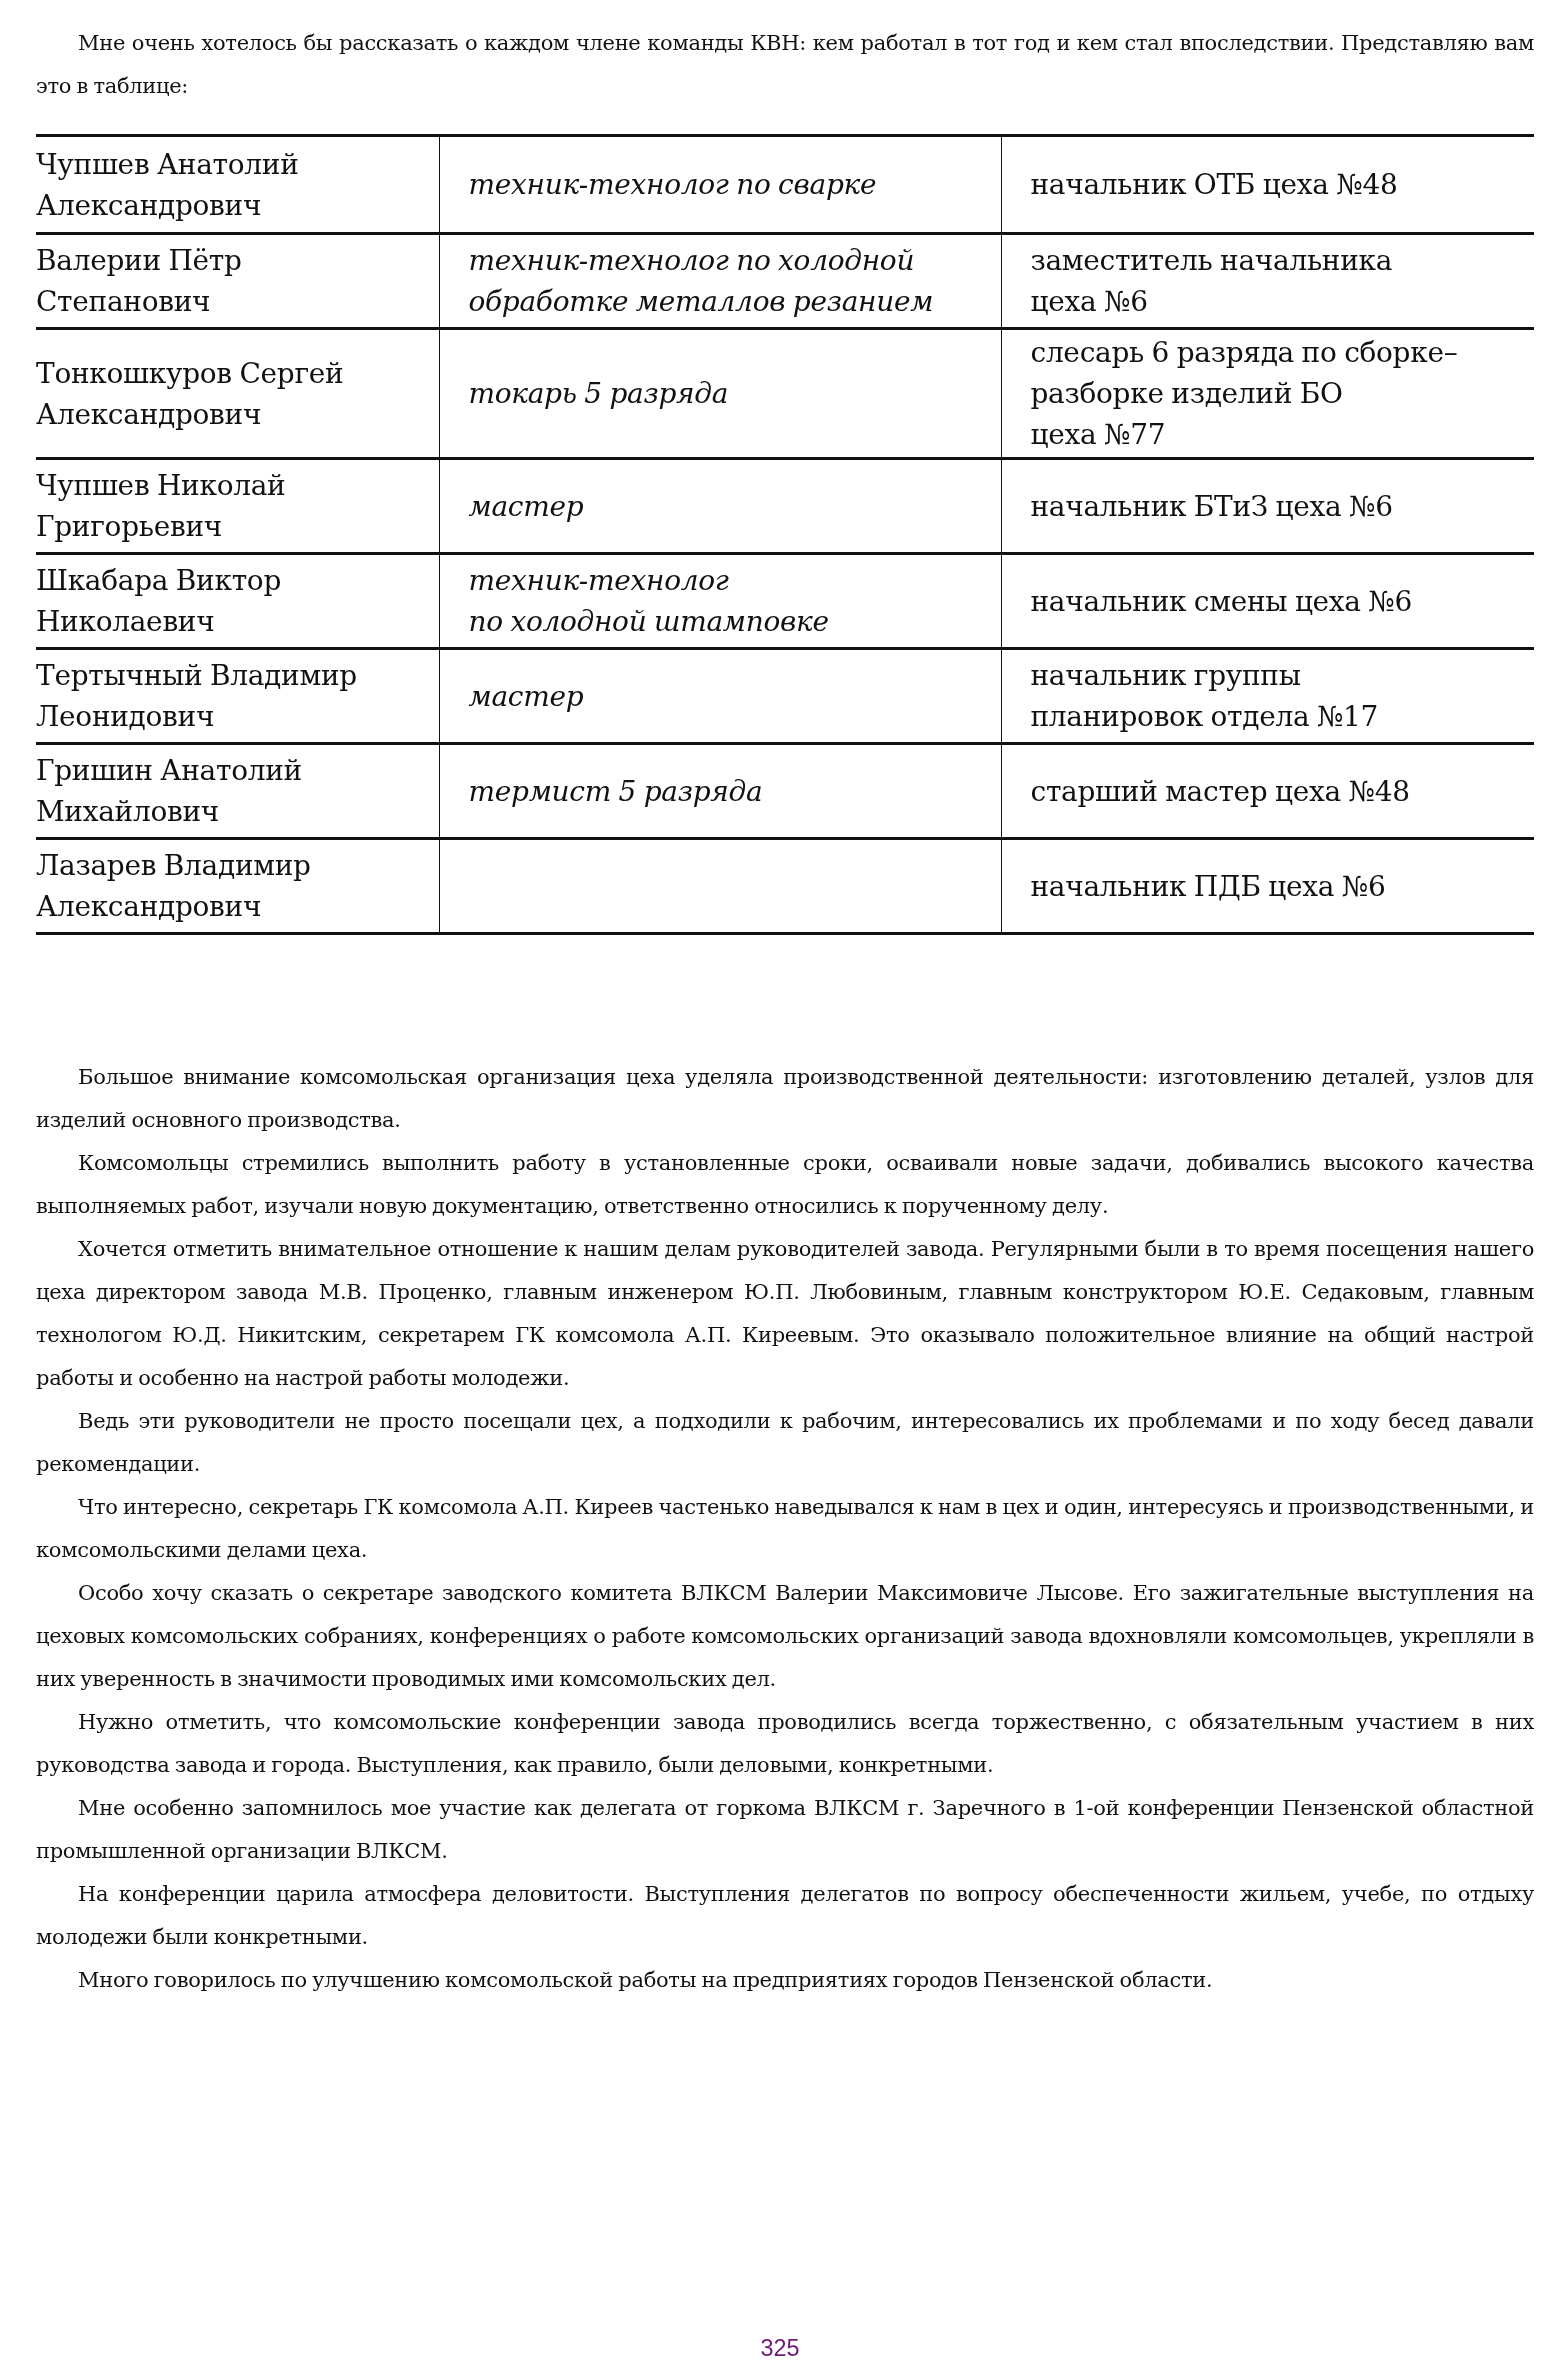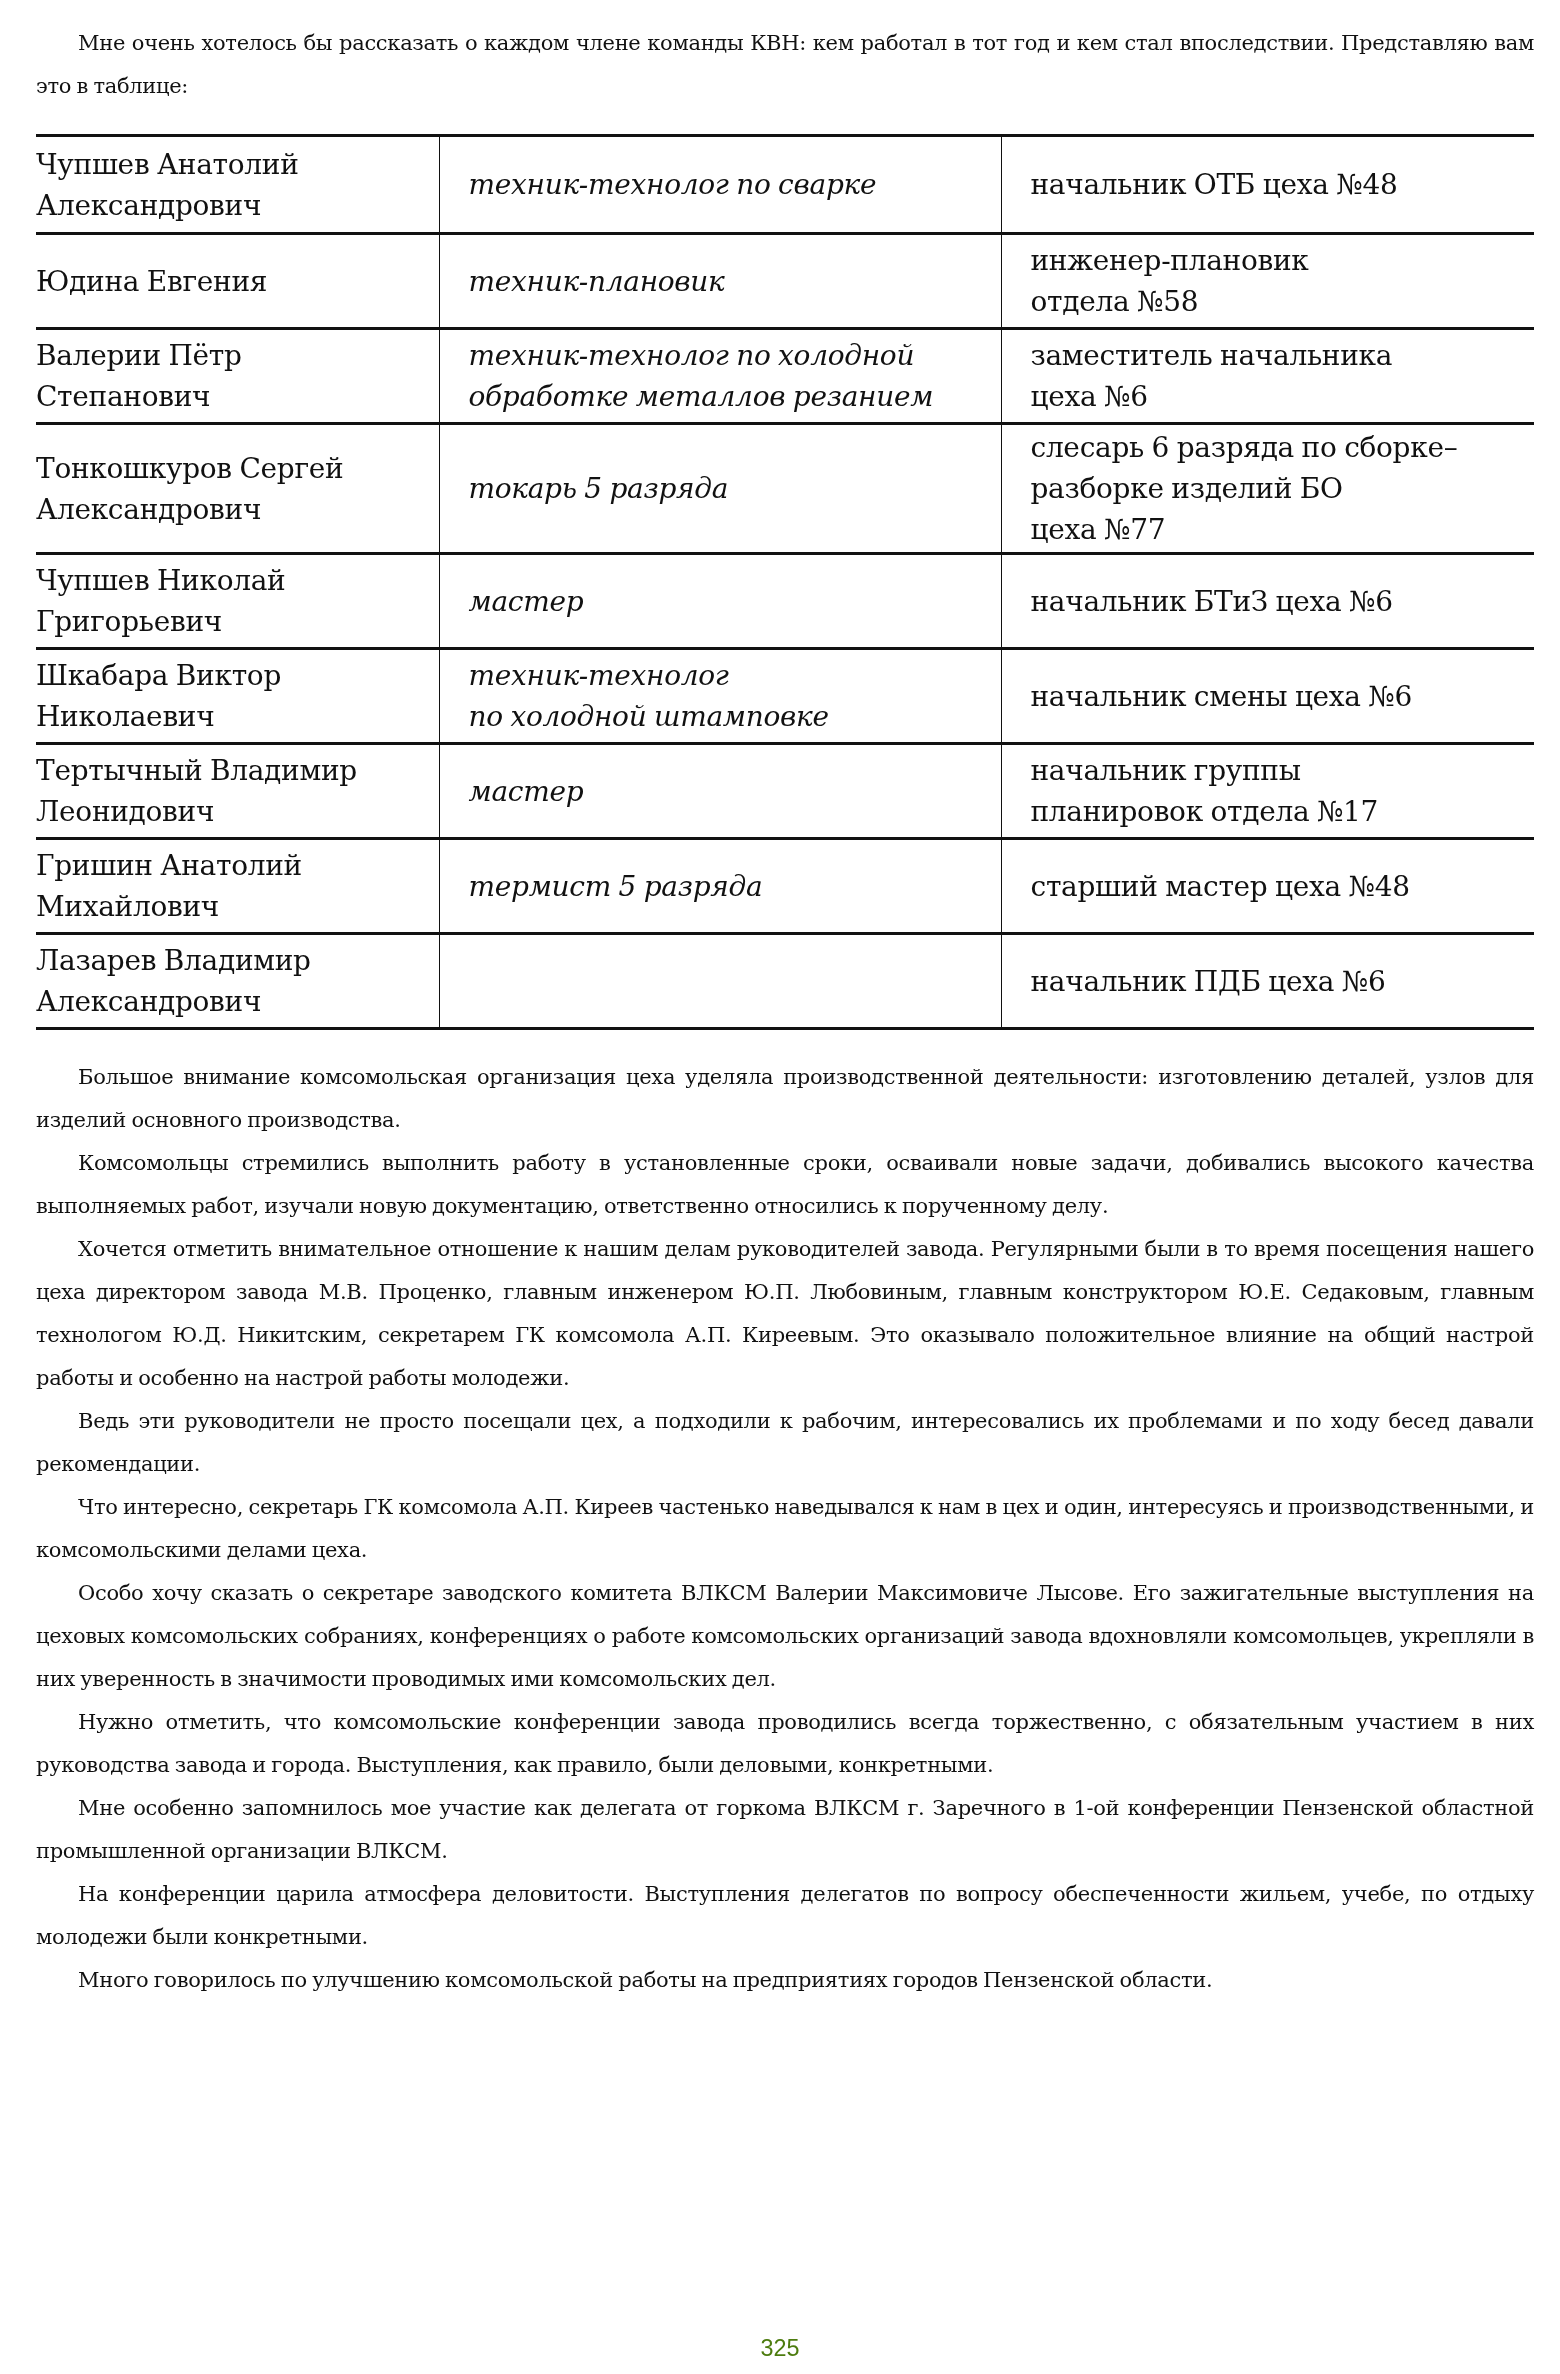--- a/index.html
+++ b/index.html
@@ -29,21 +29,21 @@
     word-spacing: -1px;
   }
   table.kvn td.c1 { padding-left: 0; border-right: 1.5px solid #111; }
   table.kvn td.c2 { border-right: 1.5px solid #111; font-style: italic; }
   table.kvn tr.tall td { height: 127px; }
   table.kvn tr.r1 td { height: 95px; }
   .body-text { position: absolute; top: 1056px; left: 0; width: 1498px; }
   .page-number {
     position: absolute; top: 2335px; left: 0; width: 1560px; text-align: center;
     font-family: "Liberation Sans", "DejaVu Sans", sans-serif; font-size: 23.4px;
-    color: #4d7c0f;
+    color: #701a75;
   }
 </style>
 </head>
 <body>
 
 <div class="page">
   <p class="para intro">Мне очень хотелось бы рассказать о каждом члене команды КВН: кем работал в тот год и кем стал впоследствии. Представляю вам это в таблице:</p>
 
   <table class="kvn">
     <colgroup>
@@ -55,32 +55,20 @@
         <tr class="r1">
           <td class="c1">
             <div>Чупшев Анатолий</div>
             <div>Александрович</div>
           </td>
           <td class="c2">
             <div>техник-технолог по сварке</div>
           </td>
           <td class="c3">
             <div>начальник ОТБ цеха №48</div>
-          </td>
-        </tr>
-        <tr>
-          <td class="c1">
-            <div>Юдина Евгения</div>
-          </td>
-          <td class="c2">
-            <div>техник-плановик</div>
-          </td>
-          <td class="c3">
-            <div>инженер-плановик</div>
-            <div>отдела №58</div>
           </td>
         </tr>
         <tr>
           <td class="c1">
             <div>Валерии Пётр</div>
             <div>Степанович</div>
           </td>
           <td class="c2">
             <div>техник-технолог по холодной</div>
             <div>обработке металлов резанием</div>

